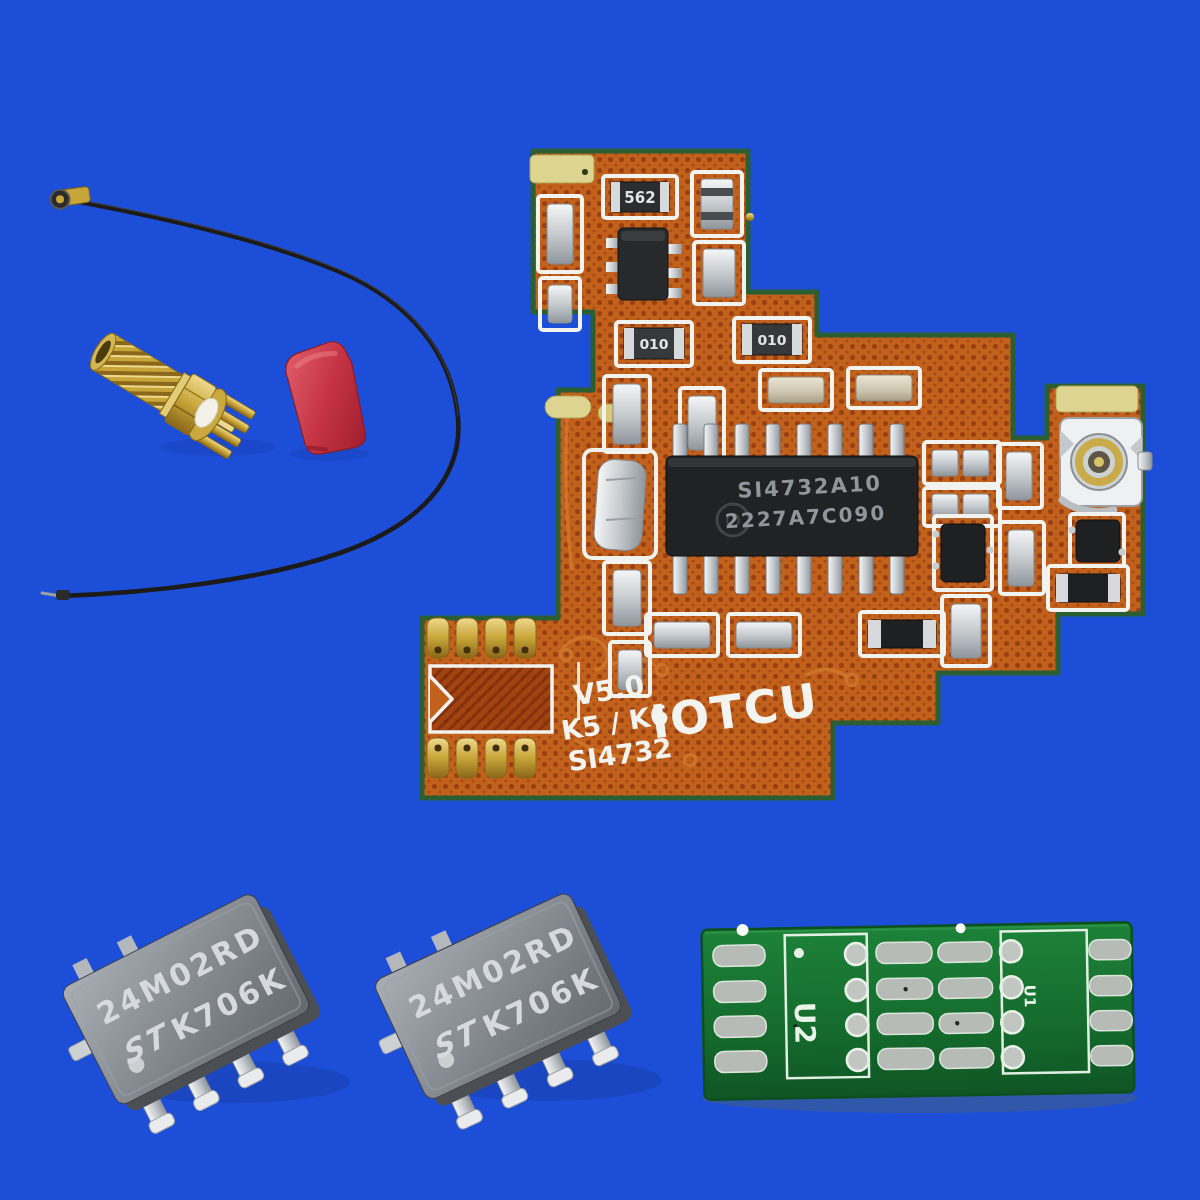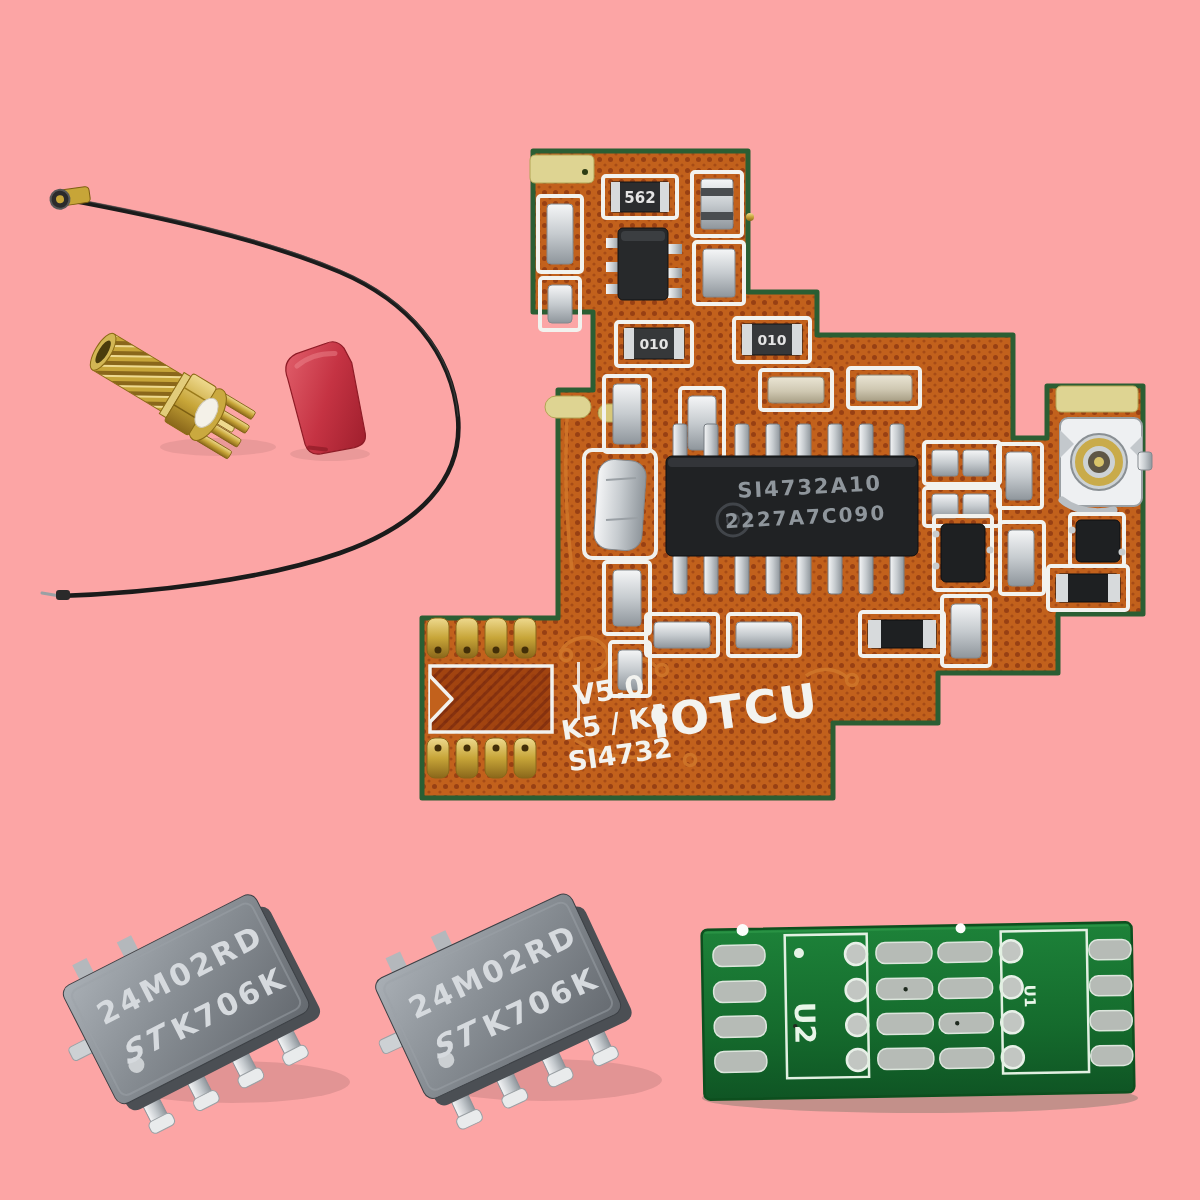--- a/index.html
+++ b/index.html
@@ -1,16 +1,16 @@
 <!DOCTYPE html>
 <html><head>
 <meta charset="utf-8">
 <style>
   html,body{margin:0;padding:0;background:#ffffff;}
-  .stage{width:1200px;height:1200px;position:relative;background:#fca5a5;overflow:hidden;text-align:right;}
+  .stage{width:1200px;height:1200px;position:relative;background:#1d4ed8;overflow:hidden;text-align:right;}
   svg{display:block;}
   text{font-family:"DejaVu Sans", sans-serif;}
   .silk{fill:#f3f3ef;font-weight:bold;}
   .chipmark{fill:#8f969c;letter-spacing:2px;font-weight:bold;}
   .resmark{fill:#e4e4e4;font-weight:bold;}
   .eepromtxt{fill:#d6dade;font-weight:bold;letter-spacing:3px;}
   .greentxt{fill:#e8f5e8;font-weight:bold;}
 </style>
 </head>
 <body>

